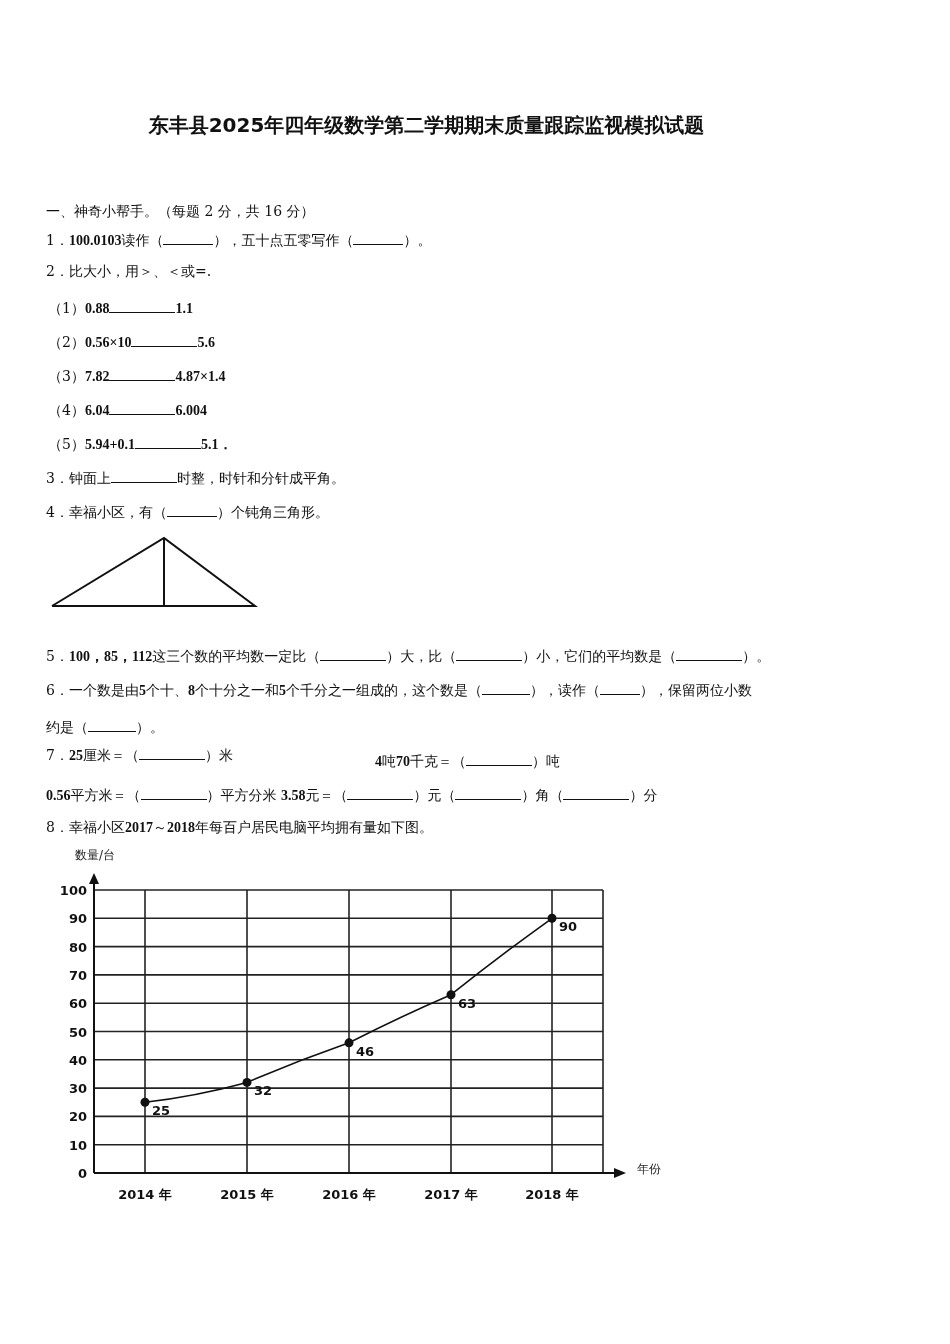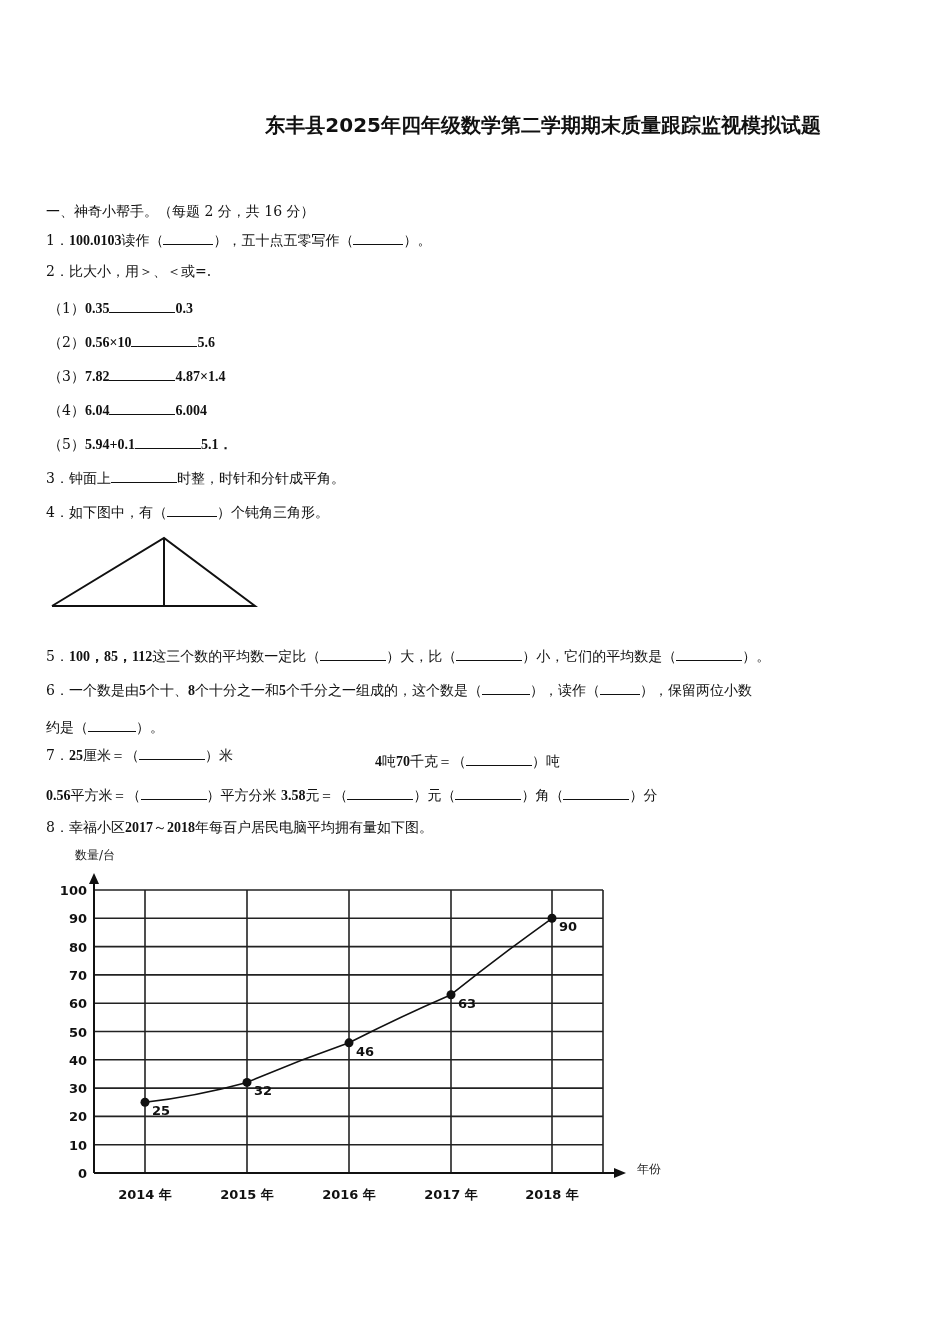--- a/index.html
+++ b/index.html
@@ -1,18 +1,18 @@
 <!DOCTYPE html>
 <html><head>
 <meta charset="utf-8">
 <style>
   html, body { margin: 0; padding: 0; background: #ffffff; }
   body { width: 950px; height: 1344px; position: relative; overflow: hidden;
          font-family: "DejaVu Serif", "Liberation Serif", serif; color: #111; }
-  .title { position: absolute; left: 0; top: 112px; width: 821px; text-align: right;
+  .title { position: absolute; left: 16px; top: 112px; width: 821px; text-align: center;
            font-family: "DejaVu Sans", "Liberation Sans", sans-serif; font-weight: bold;
            font-size: 20px; letter-spacing: 0px; }
   .line { position: absolute; left: 46px; font-size: 14px; white-space: nowrap; }
   .b { font-weight: bold; font-family: "Liberation Serif", serif; }
   .blank { display: inline-block; border-bottom: 1px solid #111; height: 1.05em; vertical-align: baseline; }
   .sub { left: 48px; }
   svg text { font-family: "DejaVu Sans", "Liberation Sans", sans-serif; }
 </style>
 </head>
 <body>
@@ -24,41 +24,41 @@
 </div>
 
 <div class="line" style="top:229px;">
   <span>1．</span><span class="b">100.0103</span><span>读作（</span><span class="blank" style="width:50px"></span><span>），五十点五零写作（</span><span class="blank" style="width:50px"></span><span>）。</span>
 </div>
 
 <div class="line" style="top:263px;">
   <span>2．</span><span>比大小，用＞、＜或=.</span>
 </div>
 <div class="line sub" style="top:297px;">
-  <span>（1）</span><span class="b">0.35</span><span class="blank" style="width:66px"></span><span class="b">0.3</span>
+  <span>（1）</span><span class="b">0.88</span><span class="blank" style="width:66px"></span><span class="b">1.1</span>
 </div>
 <div class="line sub" style="top:331px;">
   <span>（2）</span><span class="b">0.56×10</span><span class="blank" style="width:66px"></span><span class="b">5.6</span>
 </div>
 <div class="line sub" style="top:365px;">
   <span>（3）</span><span class="b">7.82</span><span class="blank" style="width:66px"></span><span class="b">4.87×1.4</span>
 </div>
 <div class="line sub" style="top:399px;">
   <span>（4）</span><span class="b">6.04</span><span class="blank" style="width:66px"></span><span class="b">6.004</span>
 </div>
 <div class="line sub" style="top:433px;">
   <span>（5）</span><span class="b">5.94+0.1</span><span class="blank" style="width:66px"></span><span class="b">5.1．</span>
 </div>
 
 <div class="line" style="top:467px;">
   <span>3．</span><span>钟面上</span><span class="blank" style="width:66px"></span><span>时整，时针和分针成平角。</span>
 </div>
 
 <div class="line" style="top:501px;">
-  <span>4．</span><span>如下图中，有（</span><span class="blank" style="width:50px"></span><span>）个钝角三角形。</span>
+  <span>4．</span><span>幸福小区，有（</span><span class="blank" style="width:50px"></span><span>）个钝角三角形。</span>
 </div>
 
 <svg style="position:absolute; left:40px; top:530px;" width="230" height="90">
   <polyline points="12,76 124,8 215,76 12,76" fill="none" stroke="#111" stroke-width="2"></polyline>
   <line x1="124" y1="8" x2="124" y2="76" stroke="#111" stroke-width="2"></line>
 </svg>
 
 <div class="line" style="top:645px;">
   <span>5．</span><span class="b">100，85，112</span><span>这三个数的平均数一定比（</span><span class="blank" style="width:66px"></span><span>）大，比（</span><span class="blank" style="width:66px"></span><span>）小，它们的平均数是（</span><span class="blank" style="width:66px"></span><span>）。</span>
 </div>

